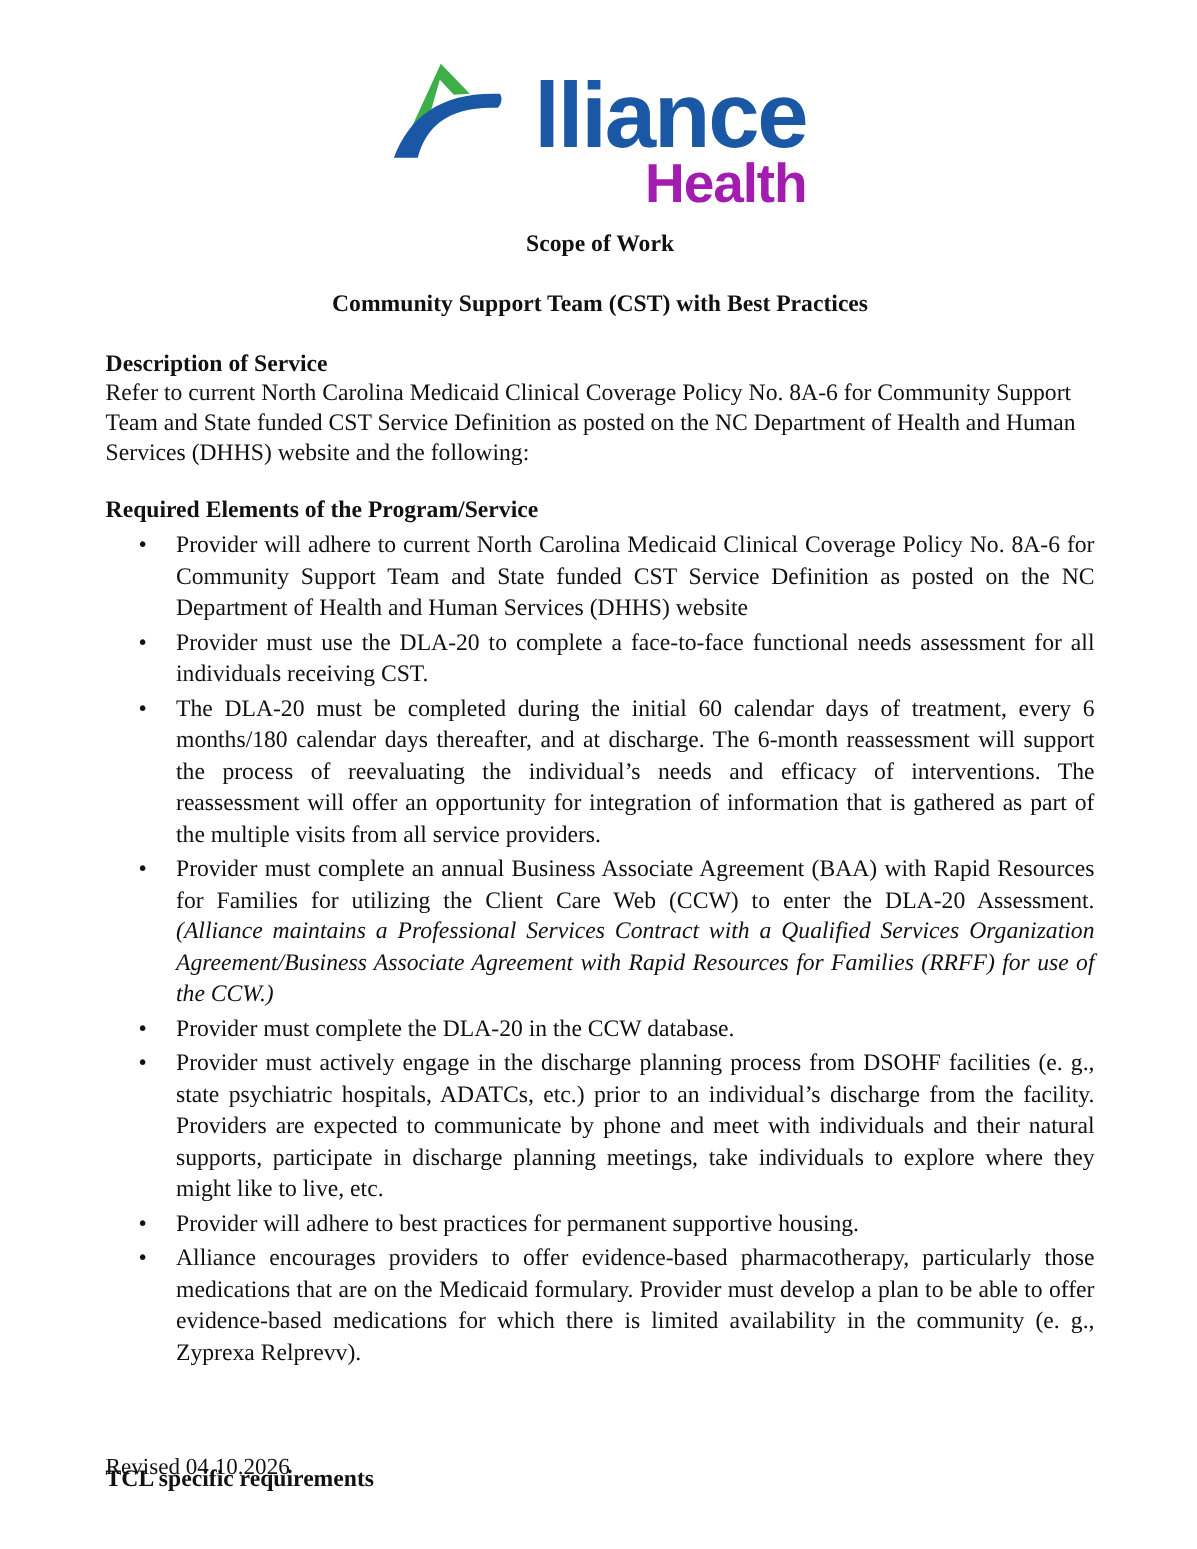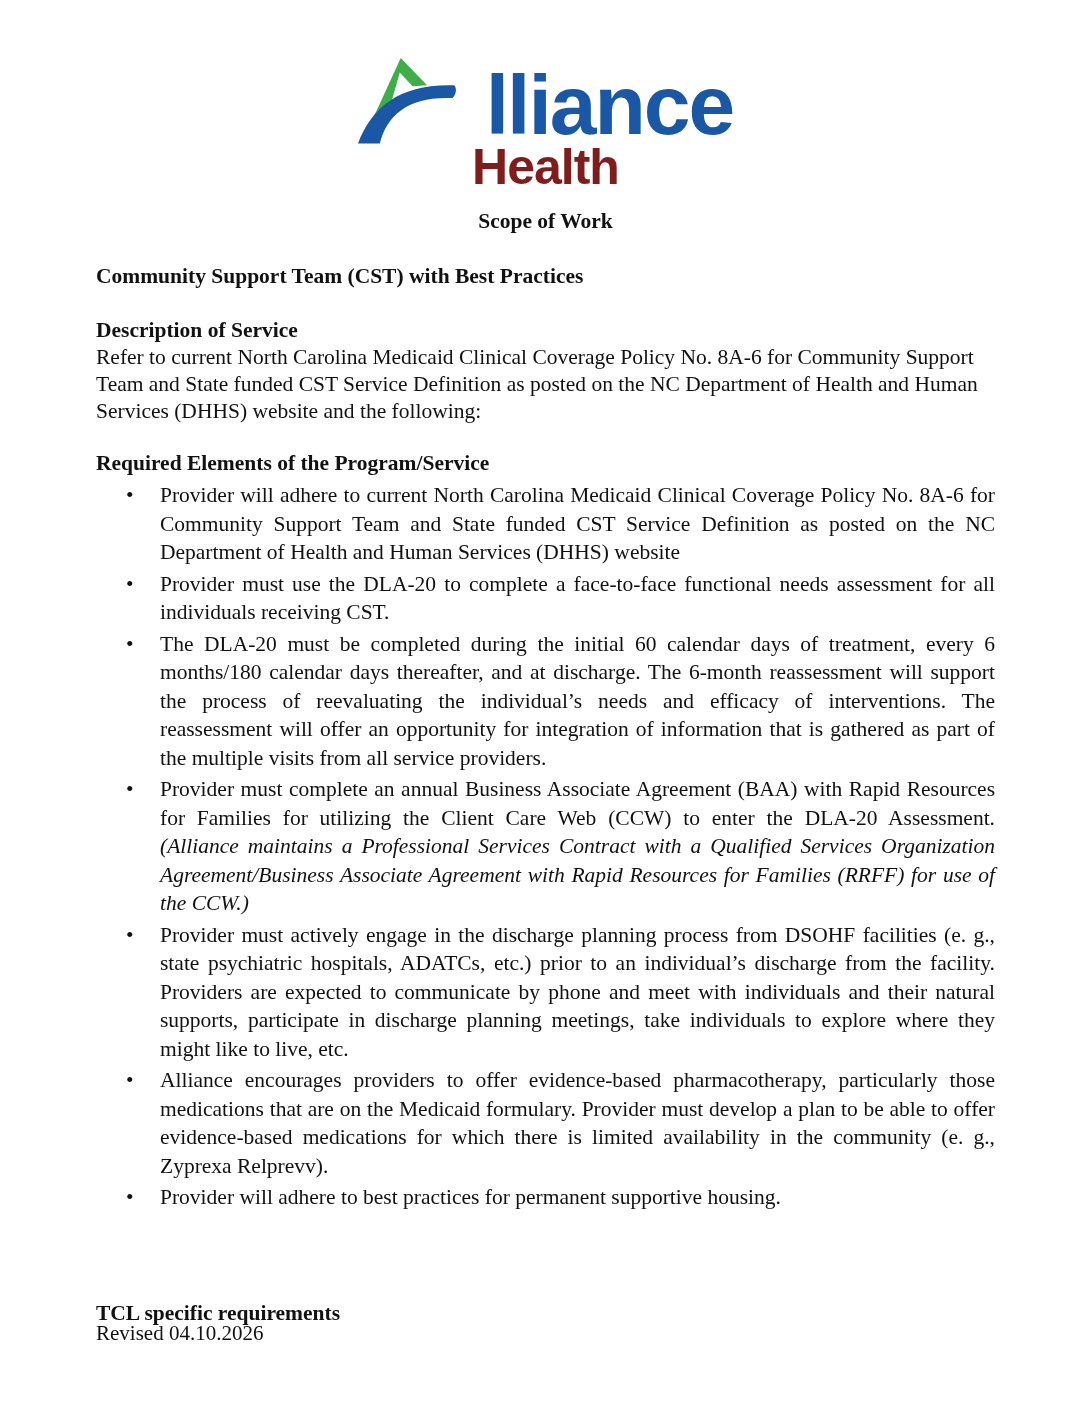--- a/index.html
+++ b/index.html
@@ -45,38 +45,39 @@
     line-height: 0.95;
     letter-spacing: -2px;
     color: #1A57A4;
   }
   .logo-health {
     font-family: "Liberation Sans", sans-serif;
     font-weight: 700;
     font-size: 50px;
     line-height: 1.0;
     letter-spacing: -1px;
-    color: #7f1d1d;
-    text-align: center;
+    color: #a21caf;
+    text-align: right;
     margin-top: -4px;
   }
 
   
   .doc-title {
     text-align: center;
     font-weight: 700;
     font-size: 21.5px;
     line-height: 27px;
     margin-bottom: 16px;
   }
   .heading-main {
     font-weight: 700;
     font-size: 21.5px;
     line-height: 27px;
     margin-top: 28px;
+    text-align: center;
   }
   .section-heading {
     font-weight: 700;
     font-size: 21.5px;
     line-height: 27px;
     margin-top: 27px;
   }
   .body-par {
     font-size: 21.5px;
     line-height: 27px;
@@ -149,22 +150,23 @@
   <div class="section-heading">Description of Service</div>
   <div class="body-par">Refer to current North Carolina Medicaid Clinical Coverage Policy No. 8A-6 for Community Support Team and State funded CST Service Definition as posted on the NC Department of Health and Human Services (DHHS) website and the following:</div>
 
   <div class="req-heading">Required Elements of the Program/Service</div>
 
   <ul class="bullets">
     <li><span>Provider will adhere to current North Carolina Medicaid Clinical Coverage Policy No. 8A-6 for Community Support Team and State funded CST Service Definition as posted on the NC Department of Health and Human Services (DHHS) website</span><span class="italic"></span></li>
     <li><span>Provider must use the DLA-20 to complete a face-to-face functional needs assessment for all individuals receiving CST.</span><span class="italic"></span></li>
     <li><span>The DLA-20 must be completed during the initial 60 calendar days of treatment, every 6 months/180 calendar days thereafter, and at discharge.  The 6-month reassessment will support the process of reevaluating the individual’s needs and efficacy of interventions. The reassessment will offer an opportunity for integration of information that is gathered as part of the multiple visits from all service providers.</span><span class="italic"></span></li>
     <li><span>Provider must complete an annual Business Associate Agreement (BAA) with Rapid Resources for Families for utilizing the Client Care Web (CCW) to enter the DLA-20 Assessment. </span><span class="italic">(Alliance maintains a Professional Services Contract with a Qualified Services Organization Agreement/Business Associate Agreement with Rapid Resources for Families (RRFF) for use of the CCW.)</span></li>
+    <li><span>Provider must complete the DLA-20 in the CCW database.</span><span class="italic"></span></li>
     <li><span>Provider must actively engage in the discharge planning process from DSOHF facilities (e. g., state psychiatric hospitals, ADATCs, etc.) prior to an individual’s discharge from the facility. Providers are expected to communicate by phone and meet with individuals and their natural supports, participate in discharge planning meetings, take individuals to explore where they might like to live, etc.</span><span class="italic"></span></li>
+    <li><span>Provider will adhere to best practices for permanent supportive housing.</span><span class="italic"></span></li>
     <li><span>Alliance encourages providers to offer evidence-based pharmacotherapy, particularly those medications that are on the Medicaid formulary.  Provider must develop a plan to be able to offer evidence-based medications for which there is limited availability in the community (e. g., Zyprexa Relprevv).</span><span class="italic"></span></li>
-    <li><span>Provider will adhere to best practices for permanent supportive housing.</span><span class="italic"></span></li>
   </ul>
 
   <div class="tcl-heading">TCL specific requirements</div>
 
   <div class="footer-revised">Revised 04.10.2026</div>
 
 </div>
 
 </body></html>

